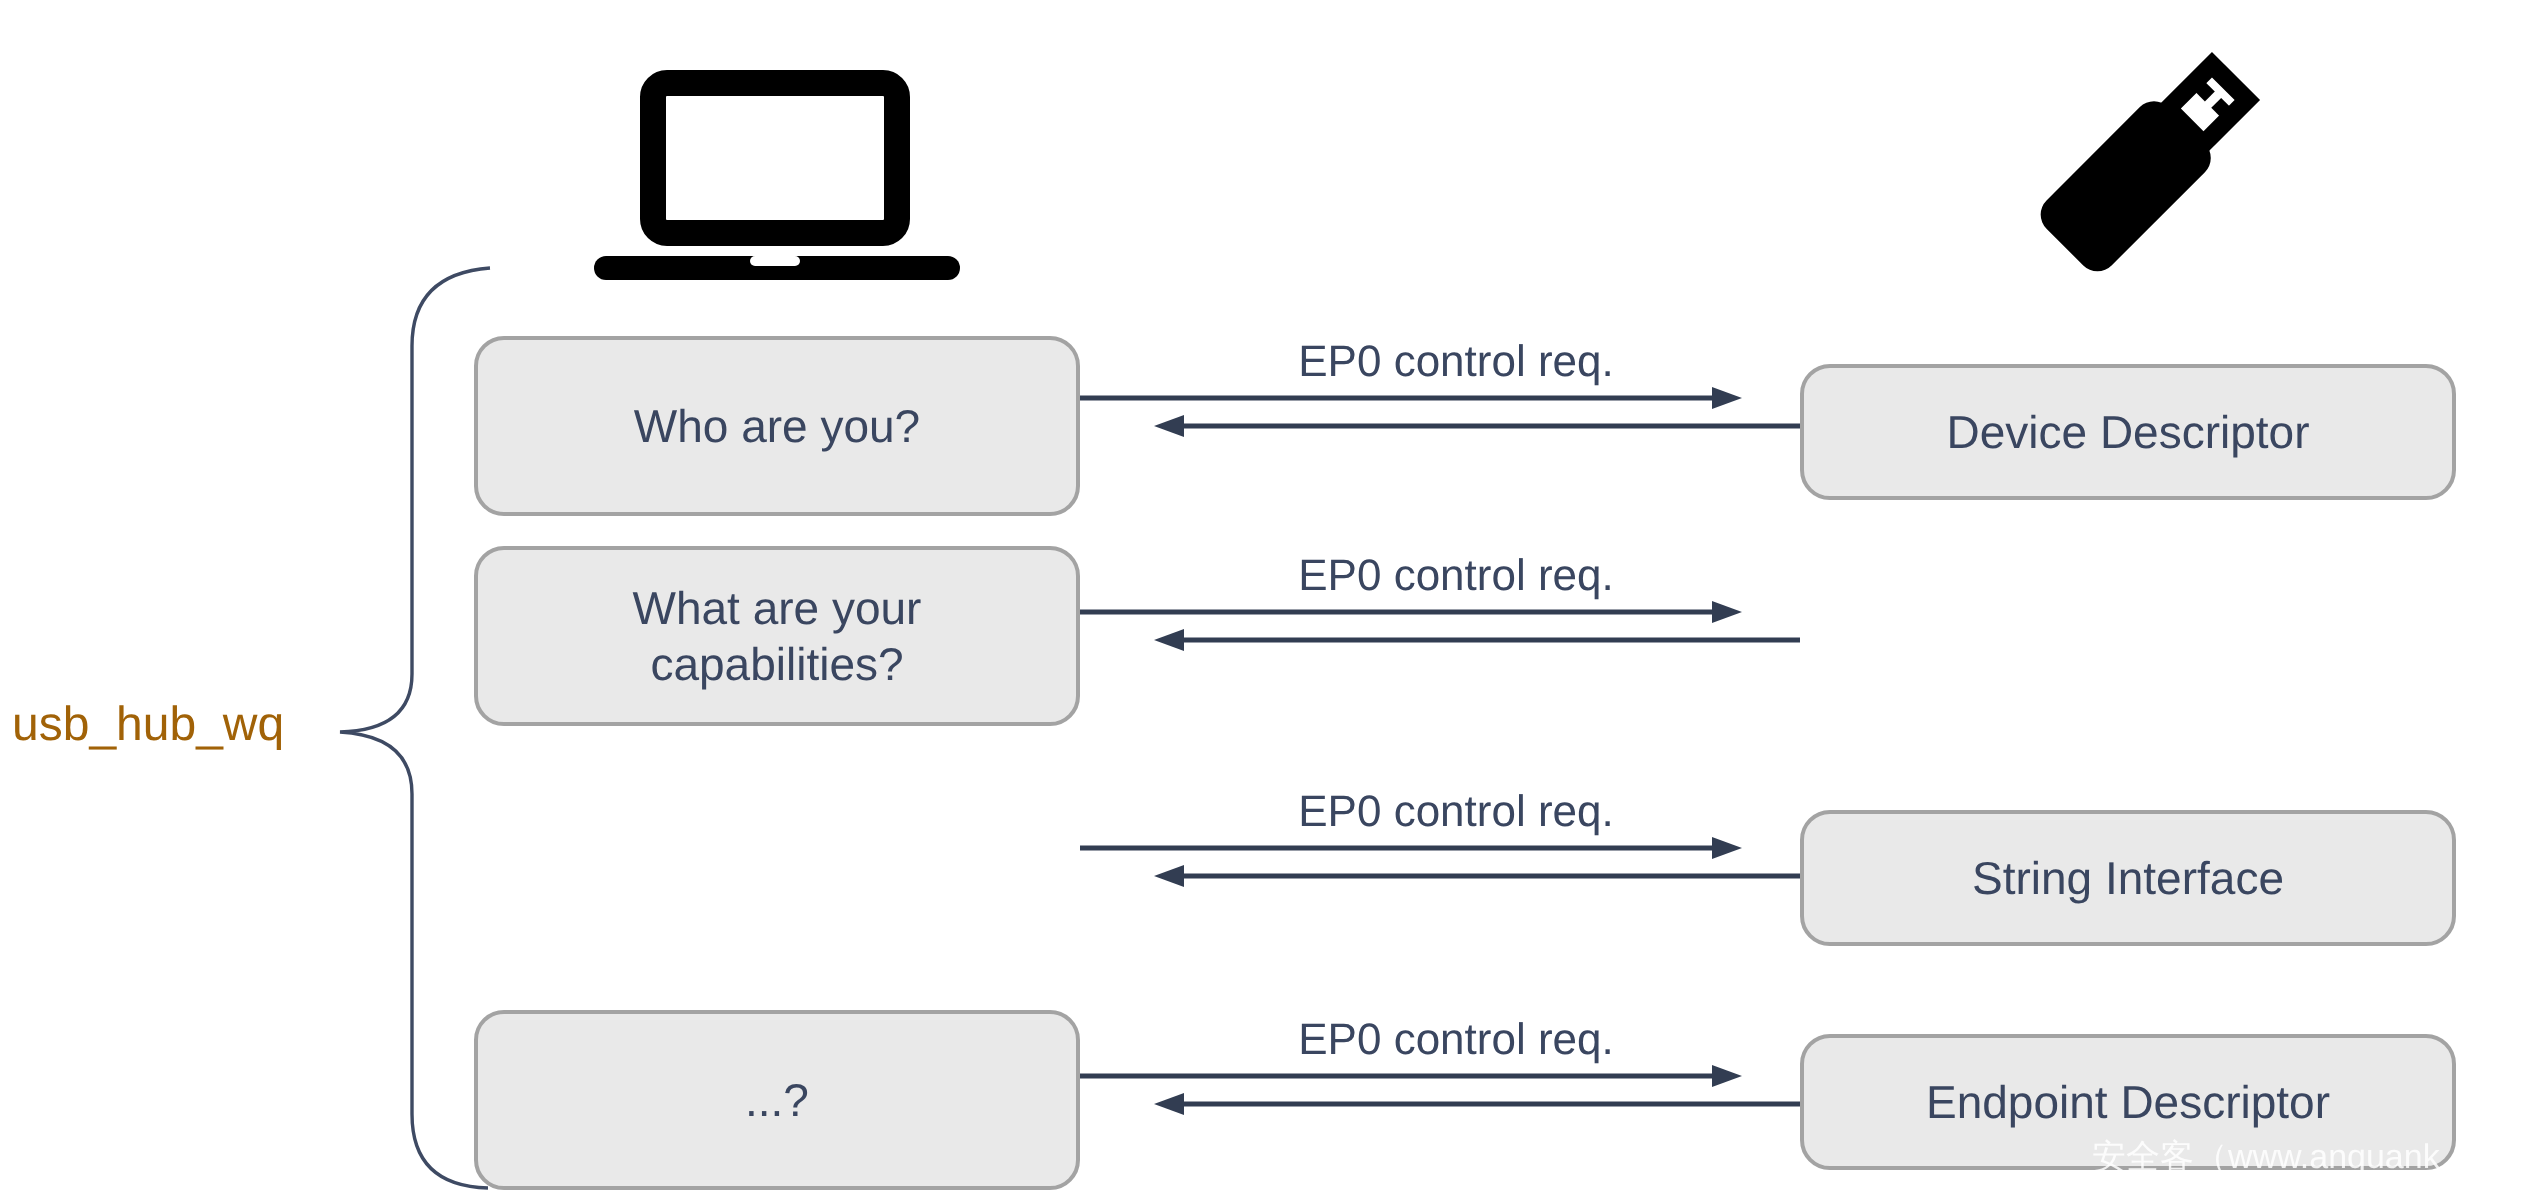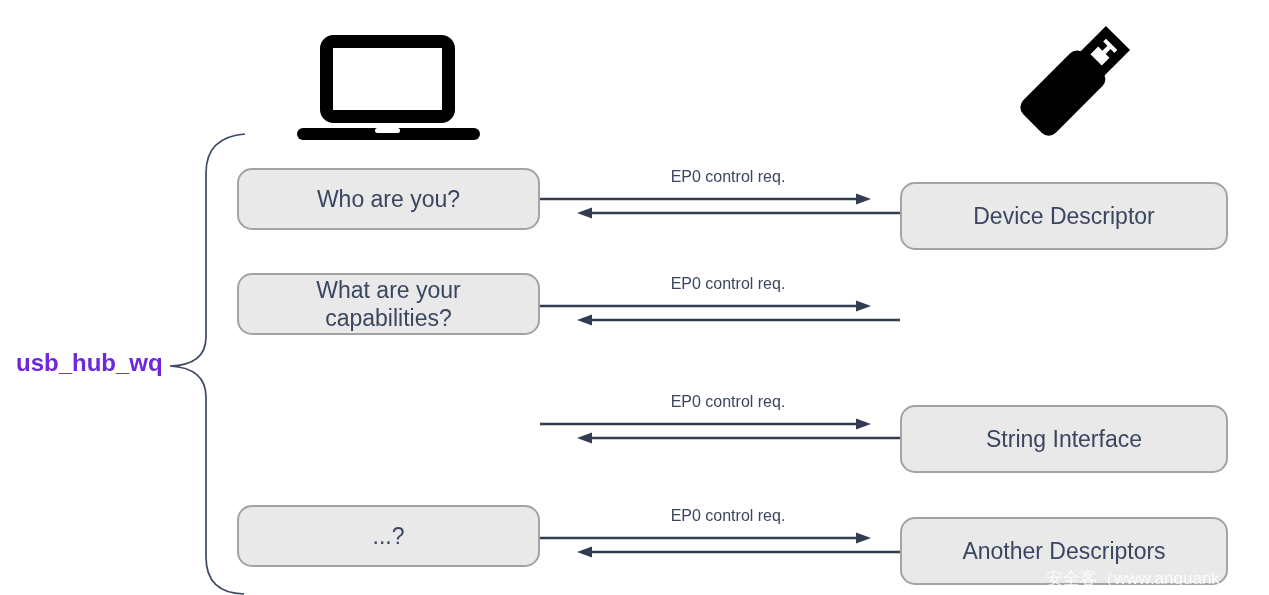--- a/index.html
+++ b/index.html
@@ -17,36 +17,36 @@
     background:#e9e9e9;
     border:2px solid #a3a3a3;
     border-radius:15px;
     display:flex;align-items:center;justify-content:center;
     text-align:center;
     font-size:23px;
     line-height:1.22;
     color:#3a4660;
     box-sizing:border-box;
   }
-  .lbox{left:237px;width:303px;height:62px;padding:0 30px;}
+  .lbox{left:237px;width:303px;height:90px;padding:0 30px;}
   .rbox{left:900px;width:328px;height:68px;padding:0 18px;}
   .lb1{top:168px;} .lb2{top:273px;} .lb3{top:389px;} .lb4{top:505px;}
   .rb1{top:182px;} .rb2{top:288px;} .rb3{top:405px;} .rb4{top:517px;}
   .arrow-label{
     position:absolute;left:540px;width:360px;
-    text-align:center;font-size:16px;color:#3a4660;
+    text-align:center;font-size:22px;color:#3a4660;
     white-space:nowrap;
     transform:translateX(8px);
   }
   .al1{top:168px;} .al2{top:275px;} .al3{top:393px;} .al4{top:507px;}
   .arrows{position:absolute;left:540px;width:360px;height:30px;}
   .as1{top:191px;} .as2{top:298px;} .as3{top:416px;} .as4{top:530px;}
   .brace-label{
-    position:absolute;left:16px;top:349px;
-    font-size:24px;color:#6d28d9;white-space:nowrap;font-weight:bold;
+    position:absolute;left:6px;top:349px;
+    font-size:24px;color:#a16207;white-space:nowrap;
   }
   .watermark{
     position:absolute;left:1046px;top:567px;
     font-size:17px;color:rgba(255,255,255,0.85);
     white-space:nowrap;z-index:5;
   }
 </style>
 </head>
 <body>
 
@@ -102,17 +102,17 @@
   <div class="box rbox rb3">String Interface</div>
 
   <div class="box lbox lb4">...?</div>
   <div class="arrow-label al4">EP0 control req.</div>
   <svg class="arrows as4" viewBox="0 0 360 30">
     <line x1="0" y1="8" x2="317" y2="8" stroke="#323d52" stroke-width="2.6"></line>
     <polygon points="316,2.5 331,8 316,13.5" fill="#323d52"></polygon>
     <line x1="360" y1="22" x2="51" y2="22" stroke="#323d52" stroke-width="2.6"></line>
     <polygon points="52,16.5 37,22 52,27.5" fill="#323d52"></polygon>
   </svg>
-  <div class="box rbox rb4">Another Descriptors</div>
+  <div class="box rbox rb4">Endpoint Descriptor</div>
 
   <div class="watermark">安全客（www.anquank</div>
 
 </div>
 
 </body></html>

